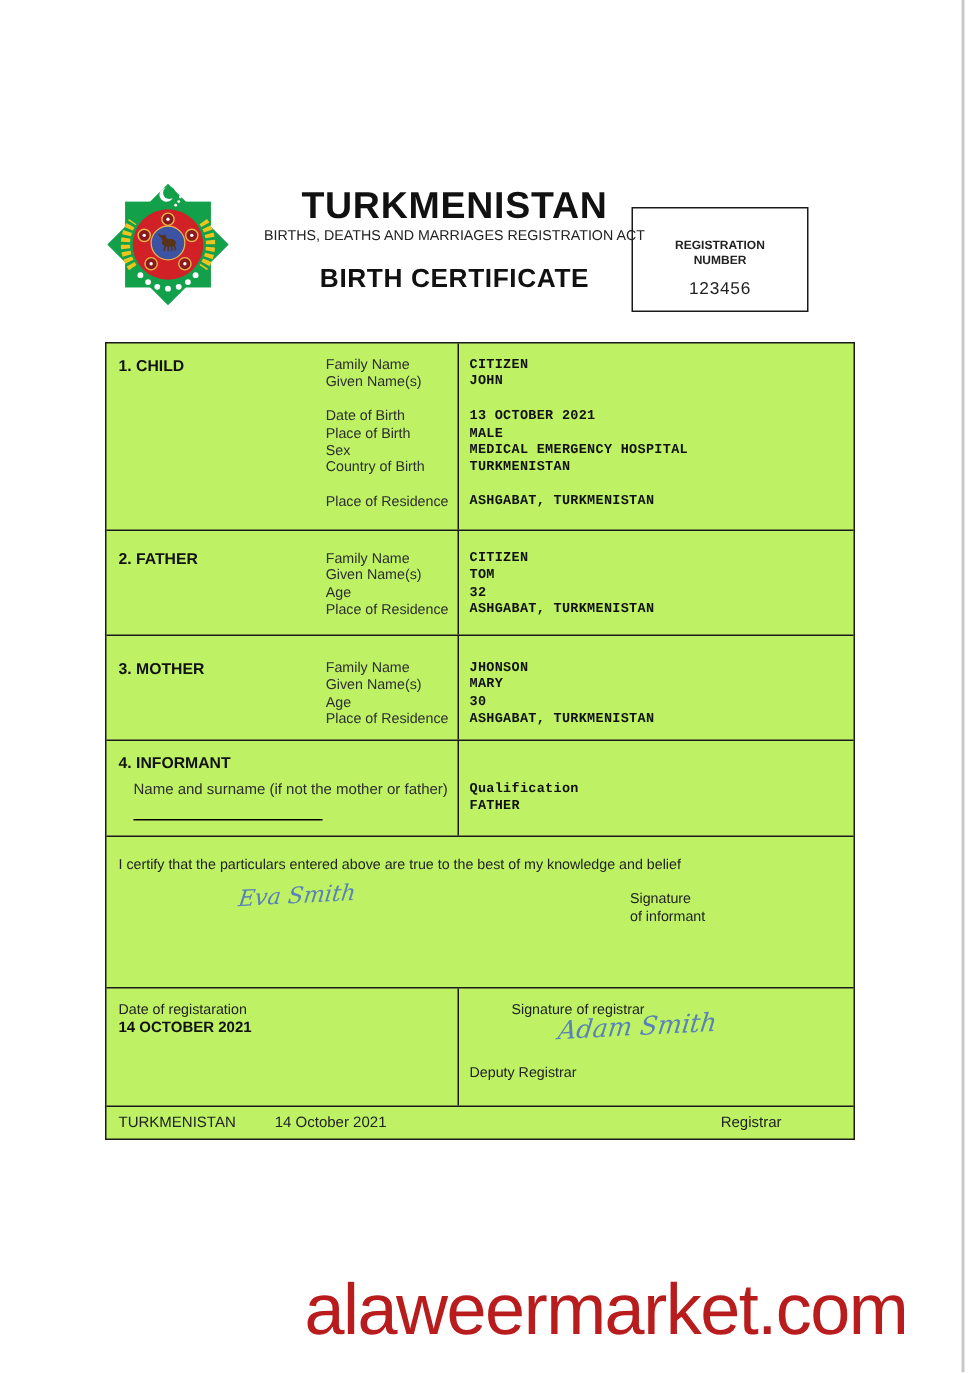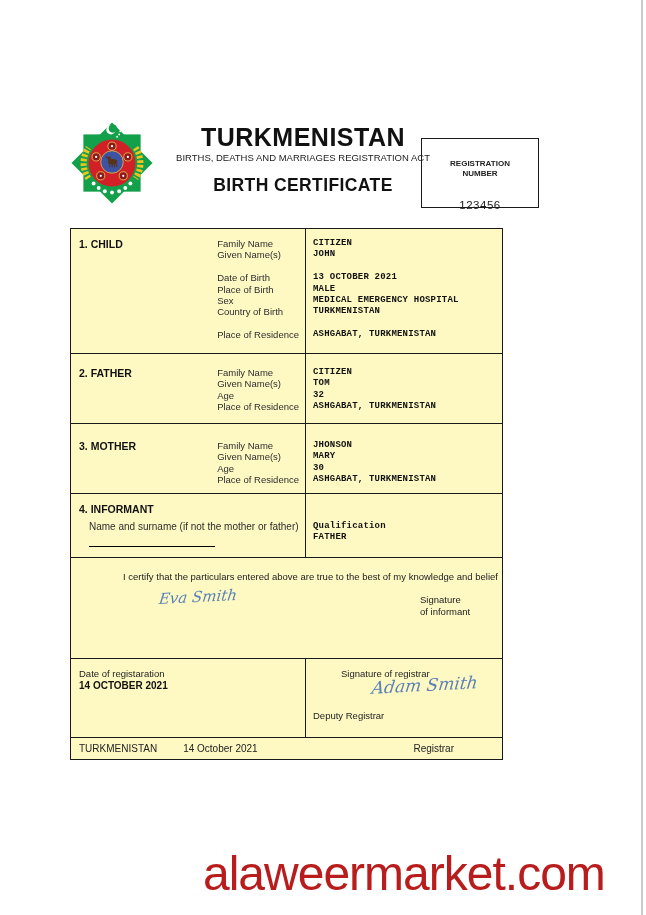--- a/index.html
+++ b/index.html
@@ -12,25 +12,25 @@
   
   .emblem { position:absolute; left:66px; top:116px; width:92px; height:92px; }
   .header-text { position:absolute; left:68px; top:123px; width:470px; text-align:center; }
   .country-title { font-size:25px; font-weight:bold; letter-spacing:0.5px; color:#111; }
   .act-line { font-size:9.5px; margin-top:0; color:#222; }
   .doc-title { font-size:17.5px; font-weight:bold; margin-top:12px; letter-spacing:0.4px; color:#111; }
 
   .reg-box { position:absolute; left:421px; top:138px; width:118px; height:70px;
     border:1.6px solid #1a1a1a; box-sizing:border-box; text-align:center; }
   .reg-label { font-size:8px; font-weight:bold; line-height:10px; margin-top:20px; color:#222; }
-  .reg-number { font-size:11.5px; margin-top:20px; letter-spacing:0.5px; color:#222; }
+  .reg-number { font-size:11.5px; margin-top:8px; letter-spacing:0.5px; color:#222; }
 
   
-  .cert-table { position:absolute; left:70px; top:228px; width:433px;
-    border:1.6px solid #1a1a1a; box-sizing:border-box; background:#fef9c3; }
+  .cert-table { position:absolute; left:70px; top:228px; width:500px;
+    border:1.6px solid #1a1a1a; box-sizing:border-box; background:#bef264; }
   .row { display:flex; border-bottom:1.6px solid #1a1a1a; box-sizing:border-box; position:relative; }
   .row:last-child { border-bottom:none; }
   .cell-left { width:235px; border-right:1.6px solid #1a1a1a; box-sizing:border-box; position:relative; }
   .cell-right { flex:1; padding-left:7px; box-sizing:border-box; position:relative; }
 
   .row-child { height:125px; }
   .row-father { height:70px; }
   .row-mother { height:70px; }
   .row-informant { height:64px; }
   .row-certify { height:101px; }
@@ -43,21 +43,21 @@
     font-size:9px; line-height:11.4px; letter-spacing:0.2px; color:#111; white-space:nowrap; }
   .gap { height:11.4px; }
   .t9  { padding-top:9px; }  .top9  { top:9px; }
   .t13 { padding-top:13px; } .top13 { top:13px; }
   .t16 { padding-top:16px; } .top16 { top:16px; }
 
   .informant-name-label { position:absolute; left:18px; top:27px; font-size:10px; color:#2d2d2d; white-space:nowrap; }
   .informant-underline { position:absolute; left:18px; top:52px; width:126px; height:0; border-top:1.4px solid #000; }
   .informant-values { position:absolute; left:7px; top:27px; }
 
-  .certify-statement { position:absolute; left:8px; top:13px; font-size:9.5px; color:#222;margin-left:44px; }
+  .certify-statement { position:absolute; left:8px; top:13px; font-size:9.5px; color:#222; }
   .sig { font-family:"DejaVu Serif", serif; font-style:italic; color:#5b82b8;
     display:inline-block; transform:rotate(-3deg) skewX(-10deg); white-space:nowrap; }
   .sig-informant { position:absolute; left:88px; top:30px; font-size:15px; }
   .sig-label-block { position:absolute; left:349px; top:36px; font-size:9.5px; line-height:12px; color:#222; }
 
   .reg-date-label { position:absolute; left:8px; top:9px; font-size:9.5px; color:#222; }
   .reg-date-value { position:absolute; left:8px; top:21px; font-size:10px; font-weight:bold; color:#111; }
   .reg-sig-label { position:absolute; left:7px; top:9px; font-size:9.5px; color:#222;margin-left:28px; }
   .sig-registrar { position:absolute; left:66px; top:16px; font-size:17px; }
   .deputy-label { position:absolute; left:7px; top:51px; font-size:9.5px; color:#222; }

